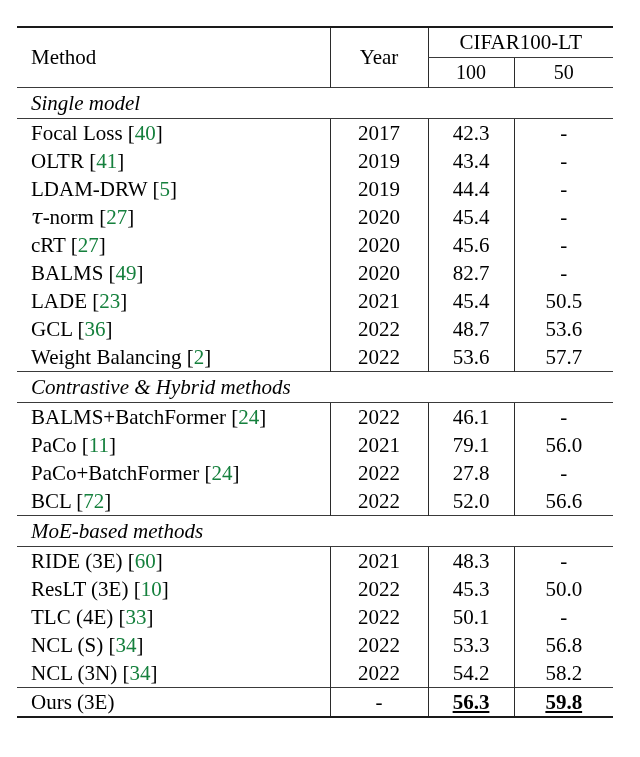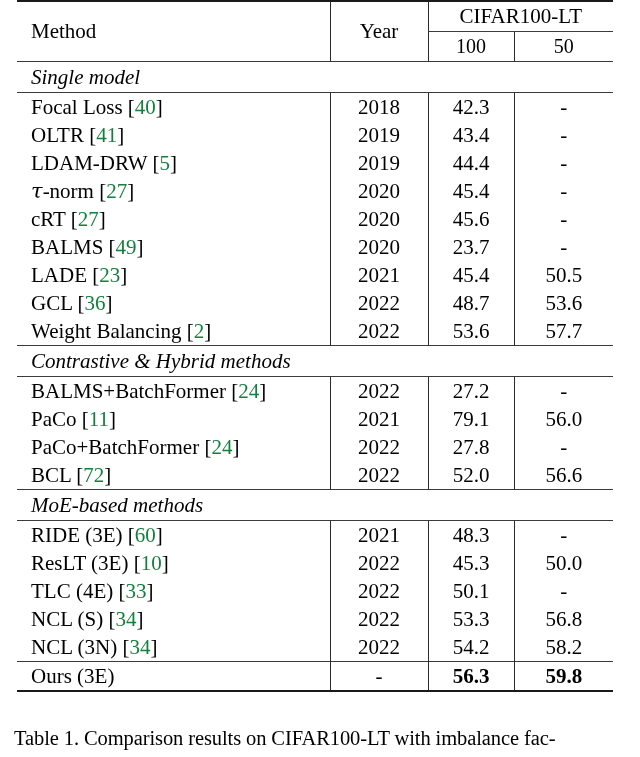--- a/index.html
+++ b/index.html
@@ -26,20 +26,21 @@
     left: 17px;
     top: 0px;
     width: 596px;
   }
 
   table.main {
     border-collapse: collapse;
     width: 596px;
     table-layout: fixed;
     font-size: 21px;
+    margin-top: 26px;
   }
 
   
   col.c-method { width: 313px; }
   col.c-year   { width: 98px; }
   col.c-100    { width: 86px; }
   col.c-50     { width: 99px; }
 
   
   .toprule td, .toprule th { border-top: 2.4px solid #1a1a1a; }
@@ -98,21 +99,21 @@
   .cell-method {
     text-align: left;
     padding-left: 14px;
     white-space: nowrap;
   }
   .cell-num {
     text-align: center;
   }
 
   .ours-row > td { border-top: 1.7px solid #3a3a3a; }
-  .ours-row .bold { font-weight: bold; }
+  .ours-row .bold { font-weight: bold; text-decoration: underline; }
 
   .cite {
     color: #15803d;
   }
   .brk { color: #000000; }
 
   .tau {
     font-style: italic;
     font-family: "DejaVu Serif", serif;
   }
@@ -152,21 +153,21 @@
           <th class="hdr-sub vl">100</th>
           <th class="hdr-sub vl">50</th>
         </tr>
       </thead>
       <tbody id="tbody">
           <tr class="section-row">
             <td colspan="4">Single model</td>
           </tr>
           <tr class="data-row">
             <td class="cell-method"><span>Focal Loss</span> <span><span class="brk">[</span><span class="cite">40</span><span class="brk">]</span></span></td>
-            <td class="cell-num vl">2018</td>
+            <td class="cell-num vl">2017</td>
             <td class="cell-num vl">42.3</td>
             <td class="cell-num vl">-</td>
           </tr>
           <tr class="data-row">
             <td class="cell-method"><span>OLTR</span> <span><span class="brk">[</span><span class="cite">41</span><span class="brk">]</span></span></td>
             <td class="cell-num vl">2019</td>
             <td class="cell-num vl">43.4</td>
             <td class="cell-num vl">-</td>
           </tr>
           <tr class="data-row">
@@ -183,21 +184,21 @@
           </tr>
           <tr class="data-row">
             <td class="cell-method"><span>cRT</span> <span><span class="brk">[</span><span class="cite">27</span><span class="brk">]</span></span></td>
             <td class="cell-num vl">2020</td>
             <td class="cell-num vl">45.6</td>
             <td class="cell-num vl">-</td>
           </tr>
           <tr class="data-row">
             <td class="cell-method"><span>BALMS</span> <span><span class="brk">[</span><span class="cite">49</span><span class="brk">]</span></span></td>
             <td class="cell-num vl">2020</td>
-            <td class="cell-num vl">23.7</td>
+            <td class="cell-num vl">82.7</td>
             <td class="cell-num vl">-</td>
           </tr>
           <tr class="data-row">
             <td class="cell-method"><span>LADE</span> <span><span class="brk">[</span><span class="cite">23</span><span class="brk">]</span></span></td>
             <td class="cell-num vl">2021</td>
             <td class="cell-num vl">45.4</td>
             <td class="cell-num vl">50.5</td>
           </tr>
           <tr class="data-row">
             <td class="cell-method"><span>GCL</span> <span><span class="brk">[</span><span class="cite">36</span><span class="brk">]</span></span></td>
@@ -210,21 +211,21 @@
             <td class="cell-num vl">2022</td>
             <td class="cell-num vl">53.6</td>
             <td class="cell-num vl">57.7</td>
           </tr>
           <tr class="section-row">
             <td colspan="4">Contrastive &amp; Hybrid methods</td>
           </tr>
           <tr class="data-row">
             <td class="cell-method"><span>BALMS+BatchFormer</span> <span><span class="brk">[</span><span class="cite">24</span><span class="brk">]</span></span></td>
             <td class="cell-num vl">2022</td>
-            <td class="cell-num vl">27.2</td>
+            <td class="cell-num vl">46.1</td>
             <td class="cell-num vl">-</td>
           </tr>
           <tr class="data-row">
             <td class="cell-method"><span>PaCo</span> <span><span class="brk">[</span><span class="cite">11</span><span class="brk">]</span></span></td>
             <td class="cell-num vl">2021</td>
             <td class="cell-num vl">79.1</td>
             <td class="cell-num vl">56.0</td>
           </tr>
           <tr class="data-row">
             <td class="cell-method"><span>PaCo+BatchFormer</span> <span><span class="brk">[</span><span class="cite">24</span><span class="brk">]</span></span></td>
@@ -274,15 +275,14 @@
           <tr class="data-row ours-row botrule">
             <td class="cell-method"><span>Ours (3E)</span></td>
             <td class="cell-num vl">-</td>
             <td class="cell-num vl bold">56.3</td>
             <td class="cell-num vl bold">59.8</td>
           </tr>
         </tbody>
     </table>
   </div>
 
-  <div class="caption">Table 1. Comparison results on CIFAR100-LT with imbalance fac-</div>
 
 </div>
 
 </body></html>

